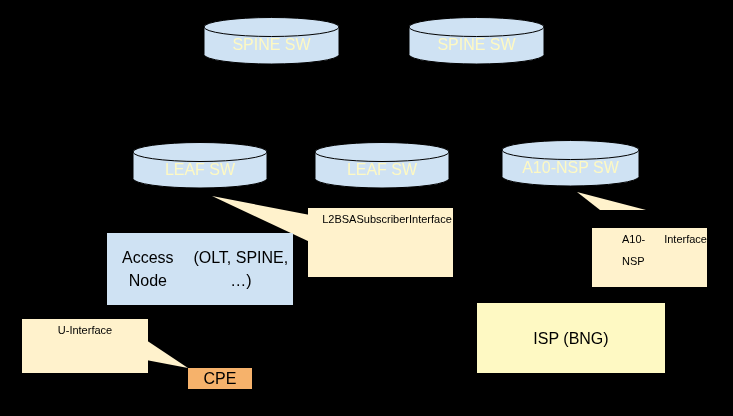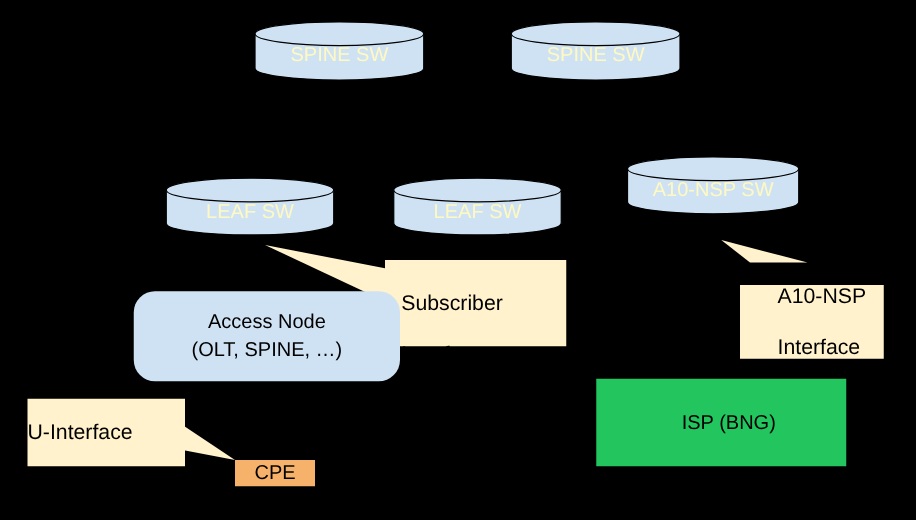--- a/index.html
+++ b/index.html
@@ -35,32 +35,30 @@
   
   .box {
     display: flex;
     align-items: center;
     justify-content: center;
     text-align: center;
     font-size: 16px;
     line-height: 23px;
   }
   .box-blue   { background: #cfe2f3; }
-  .box-orange { background: #22c55e; padding-left: 12px; }
+  .box-orange { background: #fef9c3; }
   .box-cpe    { background: #f6b26b; font-size: 16px; line-height: 20px; }
 
   
   .callout {
     background: #fff2cc;
-    font-size: 17px;
+    font-size: 11px;
     line-height: 22px;
     display: flex;
-    flex-direction: column;
     justify-content: center;
-    gap: 19px;
   }
   .callout .line { display: block; }
   #tails { position: absolute; left: 0; top: 0; }
   .tail { fill: #fff2cc; }
 </style>
 </head>
 <body>
 
 <div class="stage">
 
@@ -95,21 +93,21 @@
   </div>
 
   <div class="abs cylinder" style="left:314px; top:142px; width:136px; height:47px;">
     <svg width="136" height="47" viewBox="0 0 136 47">
       <path class="cyl-fill" d="M1,10 L1,36.5 A67,9.5 0 0 0 135,36.5 L135,10"></path>
       <ellipse class="cyl-fill" cx="68" cy="10" rx="67" ry="9.5"></ellipse>
     </svg>
     <div class="cyl-label">LEAF SW</div>
   </div>
 
-  <div class="abs cylinder" style="left:501px; top:125px; width:139px; height:47px;">
+  <div class="abs cylinder" style="left:501px; top:140px; width:139px; height:47px;">
     <svg width="139" height="47" viewBox="0 0 139 47">
       <path class="cyl-fill" d="M1,10 L1,36.5 A68.5,9.5 0 0 0 138,36.5 L138,10"></path>
       <ellipse class="cyl-fill" cx="69.5" cy="10" rx="68.5" ry="9.5"></ellipse>
     </svg>
     <div class="cyl-label">A10-NSP SW</div>
   </div>
 
   <div class="abs callout" style="left:308px; top:208px; width:145px; height:69px; padding-left:13px; box-sizing:border-box;">
     <span class="line">L2BSA</span>
     <span class="line">Subscriber</span>
@@ -118,21 +116,21 @@
 
   <div class="abs callout" style="left:592px; top:208px; width:115px; height:59px; padding-left:30px; box-sizing:border-box;margin-top:20px;">
     <span class="line">A10-NSP</span>
     <span class="line">Interface</span>
   </div>
 
   <div class="abs callout" style="left:22px; top:319px; width:126px; height:54px; box-sizing:border-box;">
     <span class="line">U-Interface</span>
   </div>
 
-  <div class="abs box box-blue" style="left:107px; top:233px; width:213px; height:72px; flex-direction:column;border-radius:17px;">
+  <div class="abs box box-blue" style="left:107px; top:233px; width:186px; height:72px; flex-direction:row;">
     <span>Access Node</span>
     <span>(OLT, SPINE, …)</span>
   </div>
 
   <div class="abs box box-orange" style="left:477px; top:303px; width:188px; height:70px;">
     <span>ISP (BNG)</span>
   </div>
 
   <div class="abs box box-cpe" style="left:168px; top:368px; width:64px; height:21px;margin-left:20px;">
     <span>CPE</span>

